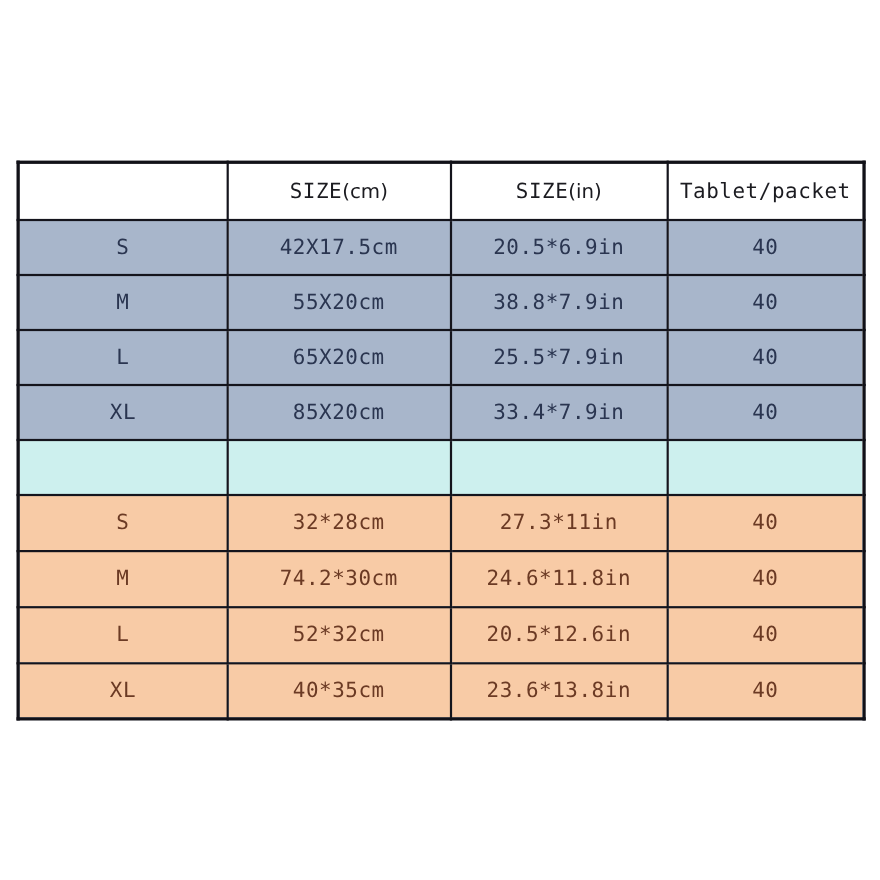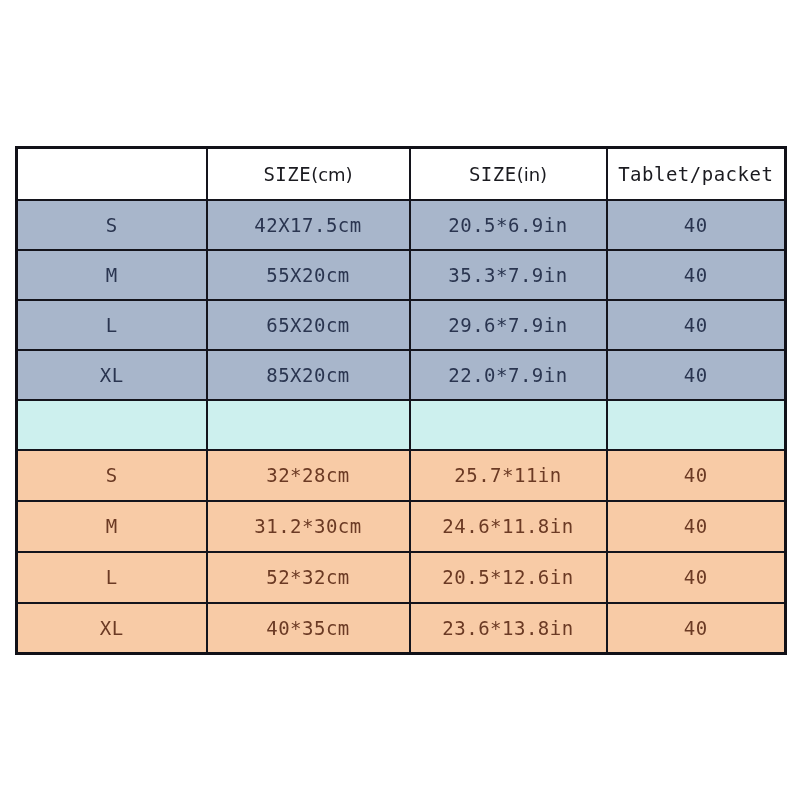--- a/index.html
+++ b/index.html
@@ -112,52 +112,52 @@
 
     <tr class="row-blue">
       <td>S</td>
       <td>42X17.5cm</td>
       <td>20.5*6.9in</td>
       <td>40</td>
     </tr>
     <tr class="row-blue">
       <td>M</td>
       <td>55X20cm</td>
-      <td>35.3*7.9in</td>
+      <td>38.8*7.9in</td>
       <td>40</td>
     </tr>
     <tr class="row-blue">
       <td>L</td>
       <td>65X20cm</td>
-      <td>29.6*7.9in</td>
+      <td>25.5*7.9in</td>
       <td>40</td>
     </tr>
     <tr class="row-blue">
       <td>XL</td>
       <td>85X20cm</td>
-      <td>22.0*7.9in</td>
+      <td>33.4*7.9in</td>
       <td>40</td>
     </tr>
 
     <tr class="row-spacer">
       <td></td>
       <td></td>
       <td></td>
       <td></td>
     </tr>
 
     <tr class="row-orange">
       <td>S</td>
       <td>32*28cm</td>
-      <td>25.7*11in</td>
+      <td>27.3*11in</td>
       <td>40</td>
     </tr>
     <tr class="row-orange">
       <td>M</td>
-      <td>31.2*30cm</td>
+      <td>74.2*30cm</td>
       <td>24.6*11.8in</td>
       <td>40</td>
     </tr>
     <tr class="row-orange">
       <td>L</td>
       <td>52*32cm</td>
       <td>20.5*12.6in</td>
       <td>40</td>
     </tr>
     <tr class="row-orange row-orange-shifted">

